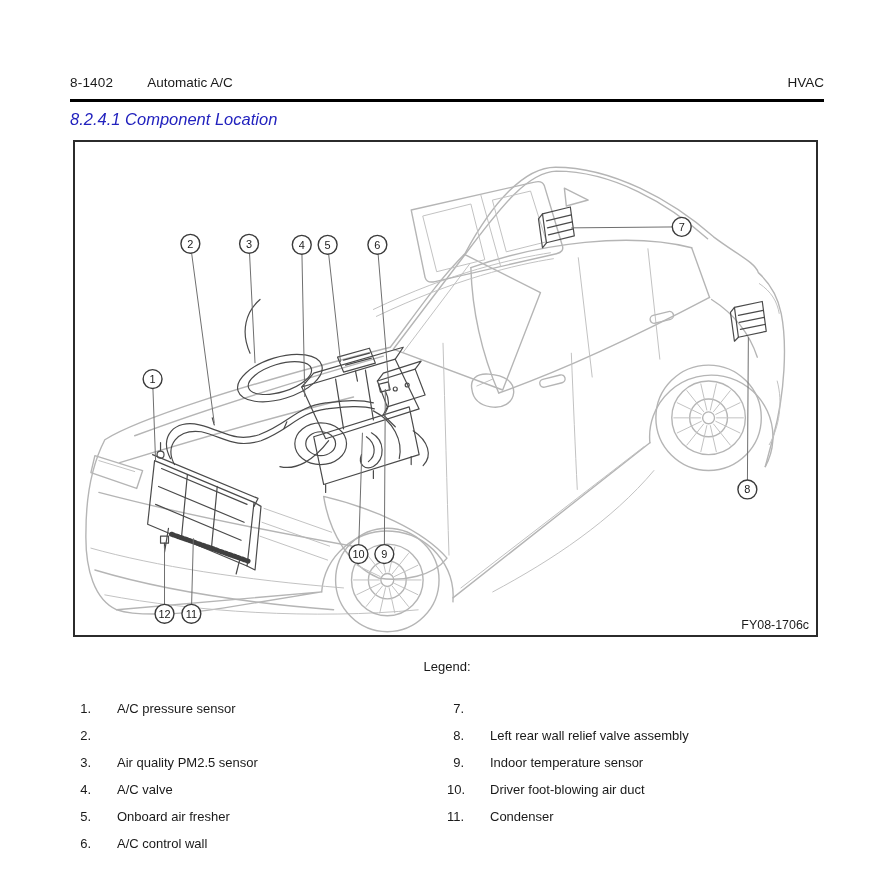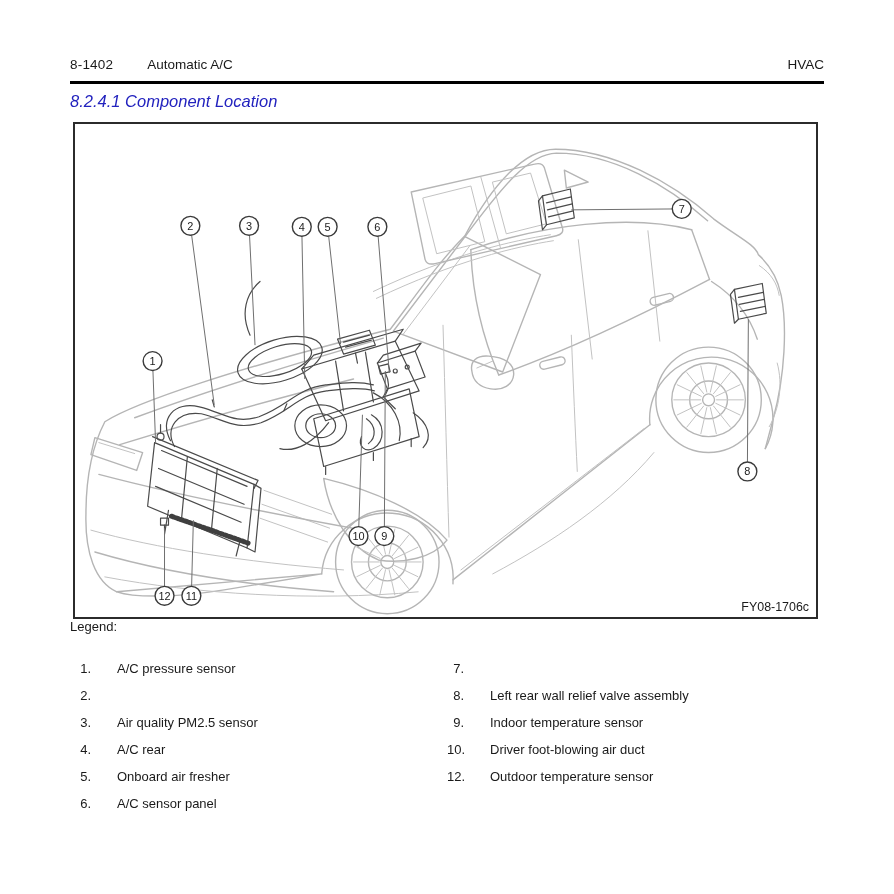--- a/index.html
+++ b/index.html
@@ -1,21 +1,21 @@
 <!DOCTYPE html>
 <html><head>
 <meta charset="utf-8">
 <style>
   html,body{margin:0;padding:0;background:#ffffff;}
   body{
     width:894px;height:894px;overflow:hidden;
     font-family:"Liberation Sans","DejaVu Sans",sans-serif;
     color:#1a1a1a;
   }
-  .page{padding:19px 70px 0 70px;}
+  .page{padding:37px 70px 0 70px;}
 
   
   .doc-header{display:flex;align-items:baseline;font-size:13.5px;}
   .doc-header .page-num{letter-spacing:.2px;}
   .doc-header .section{margin-left:34px;}
   .doc-header .chapter{margin-left:auto;margin-top:38px;}
   .header-rule{height:2.7px;background:#000;margin-top:9px;}
 
   
   .h-main{color:#2222be;font-size:16.5px;font-weight:400;margin:23px 0 0 0;line-height:19px;}
@@ -33,21 +33,21 @@
   svg .car{stroke:#b5b5b5;fill:none;stroke-width:1.4;stroke-linecap:round;stroke-linejoin:round;}
   svg .car-thin{stroke:#c2c2c2;fill:none;stroke-width:1;stroke-linecap:round;}
   svg .comp{stroke:#4a4a4a;fill:none;stroke-width:1.2;stroke-linecap:round;stroke-linejoin:round;}
   svg .slatbar{stroke:#3f3f3f;stroke-width:5;stroke-dasharray:2.5 2.2;fill:none;}
   svg .leader{stroke:#6e6e6e;stroke-width:1;fill:none;}
   svg .callout-circle{fill:#ffffff;stroke:#3a3a3a;stroke-width:1.4;}
   svg .callout-num{font-family:"Liberation Sans","DejaVu Sans",sans-serif;font-size:11px;fill:#1c1c1c;text-anchor:middle;}
   svg .fig-code{font-family:"Liberation Sans","DejaVu Sans",sans-serif;font-size:12.5px;fill:#1a1a1a;text-anchor:end;}
 
   
-  .legend-title{font-size:13px;}
+  .legend-title{font-size:13px;margin-top:22px;text-align:center;}
   .legend-list{display:flex;margin-top:27px;font-size:13px;}
   .legend-col-left{width:377px;flex:0 0 377px;}
   .legend-col-right{flex:1;}
   .legend-row{display:flex;margin-bottom:11.5px;line-height:15.5px;}
   .legend-num{display:inline-block;text-align:right;flex:0 0 auto;}
   .legend-col-left .legend-num{width:21px;}
   .legend-col-right .legend-num{width:17px;}
   .legend-label{margin-left:26px;}
 </style>
 </head>
@@ -350,47 +350,47 @@
         </div>
         <div class="legend-row">
           <span class="legend-num">2.</span>
         </div>
         <div class="legend-row">
           <span class="legend-num">3.</span>
           <span class="legend-label">Air quality PM2.5 sensor</span>
         </div>
         <div class="legend-row">
           <span class="legend-num">4.</span>
-          <span class="legend-label">A/C rear</span>
+          <span class="legend-label">A/C valve</span>
         </div>
         <div class="legend-row">
           <span class="legend-num">5.</span>
           <span class="legend-label">Onboard air fresher</span>
         </div>
         <div class="legend-row">
           <span class="legend-num">6.</span>
-          <span class="legend-label">A/C sensor panel</span>
+          <span class="legend-label">A/C control wall</span>
         </div>
       </div>
     <div class="legend-col-right" id="legend-right">
         <div class="legend-row">
           <span class="legend-num">7.</span>
         </div>
         <div class="legend-row">
           <span class="legend-num">8.</span>
           <span class="legend-label">Left rear wall relief valve assembly</span>
         </div>
         <div class="legend-row">
           <span class="legend-num">9.</span>
           <span class="legend-label">Indoor temperature sensor</span>
         </div>
         <div class="legend-row">
           <span class="legend-num">10.</span>
           <span class="legend-label">Driver foot-blowing air duct</span>
         </div>
         <div class="legend-row">
-          <span class="legend-num">12.</span>
-          <span class="legend-label">Outdoor temperature sensor</span>
+          <span class="legend-num">11.</span>
+          <span class="legend-label">Condenser</span>
         </div>
       </div>
   </div>
 
 </div>
 
 </body></html>

